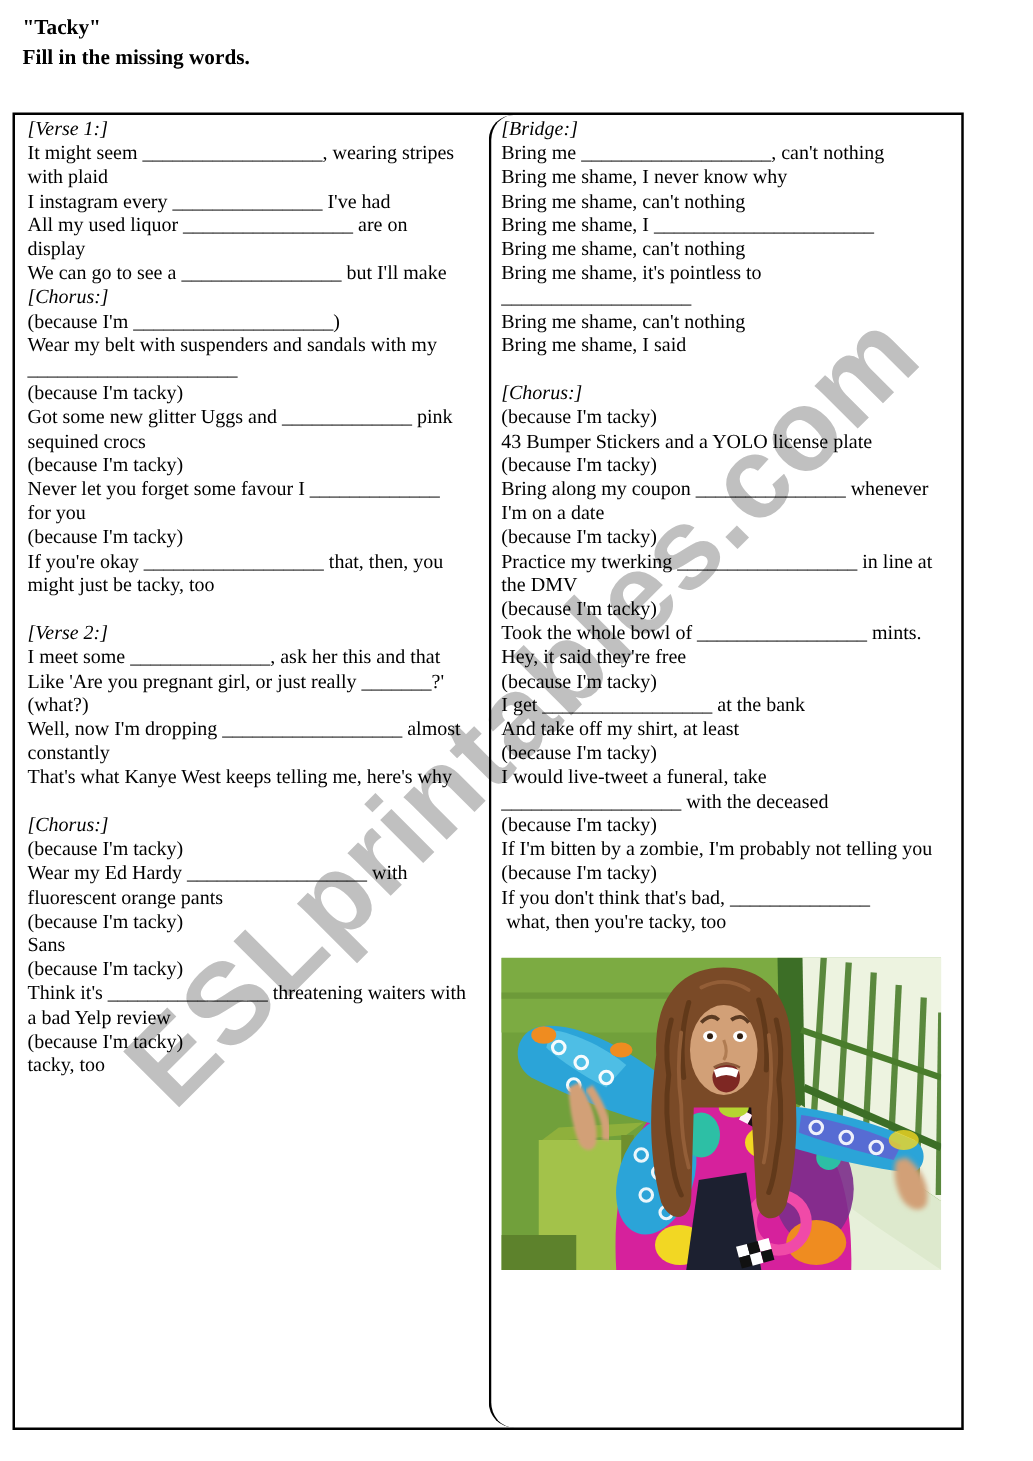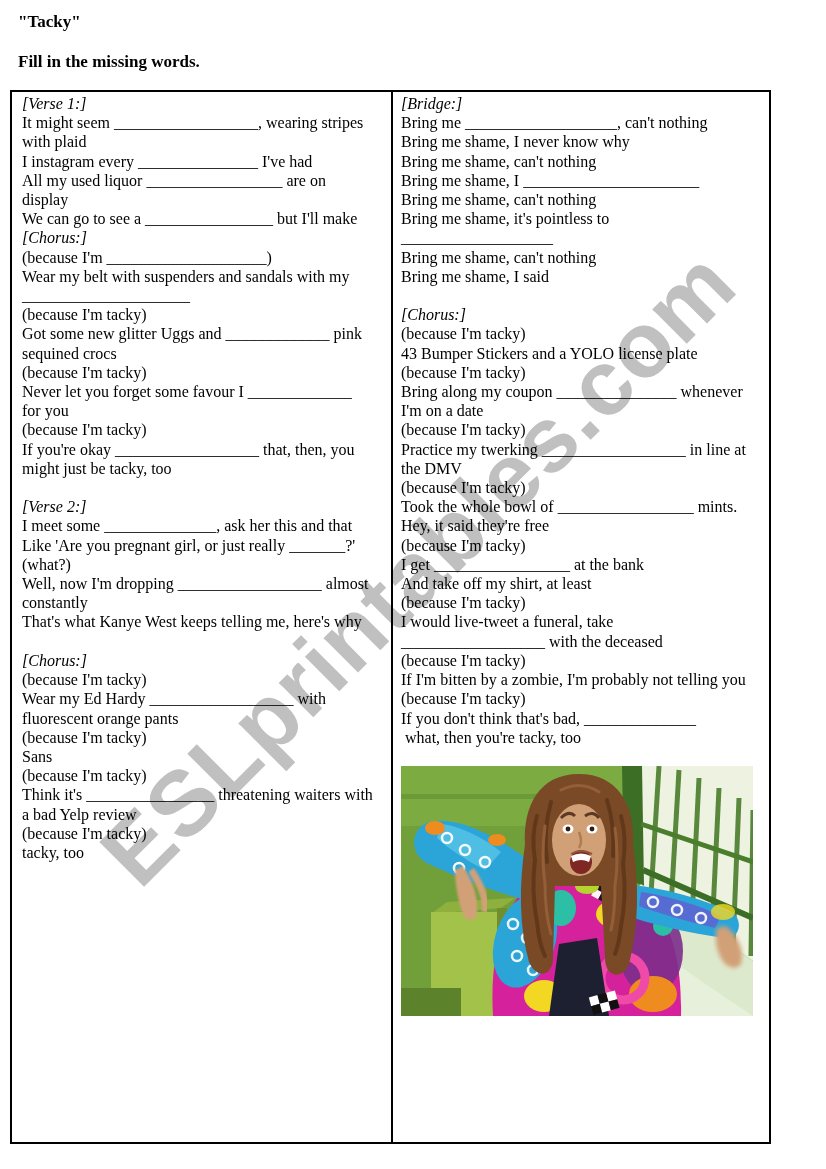--- a/index.html
+++ b/index.html
@@ -16,30 +16,30 @@
     font-family:"Liberation Sans","DejaVu Sans",sans-serif;
     font-weight:bold;font-size:92px;letter-spacing:1px;
     color:#c0c0c0;white-space:nowrap;user-select:none;
   }
   .content{position:absolute;inset:0;z-index:1;}
   .title{
     position:absolute;left:18px;top:12px;margin:0;
     font-size:17px;font-weight:bold;
   }
   .instruction{
-    position:absolute;left:18px;top:52px;margin:0;
+    position:absolute;left:18px;top:36px;margin:0;
     font-size:17px;font-weight:bold;
   }
   .worksheet{
     position:absolute;left:10px;top:90px;width:757px;height:1050px;
     border:2px solid #000;display:grid;grid-template-columns:379px 1fr;
     background:transparent;
   }
   .cell{padding:2px 8px 0 10px;}
-  .cell.right{border-left:2px solid #000;padding-left:8px;}
+  .cell.right{border-left:2px solid #000;padding-left:8px;border-radius:20px;}
   .line{
     font-size:16px;line-height:19.2px;min-height:19.2px;
     white-space:pre;
   }
   .line.italic{font-style:italic;}
   .photo{
     width:352px;height:250px;margin-top:0px;overflow:hidden;
     position:relative;
   }
   .photo svg{display:block;}

